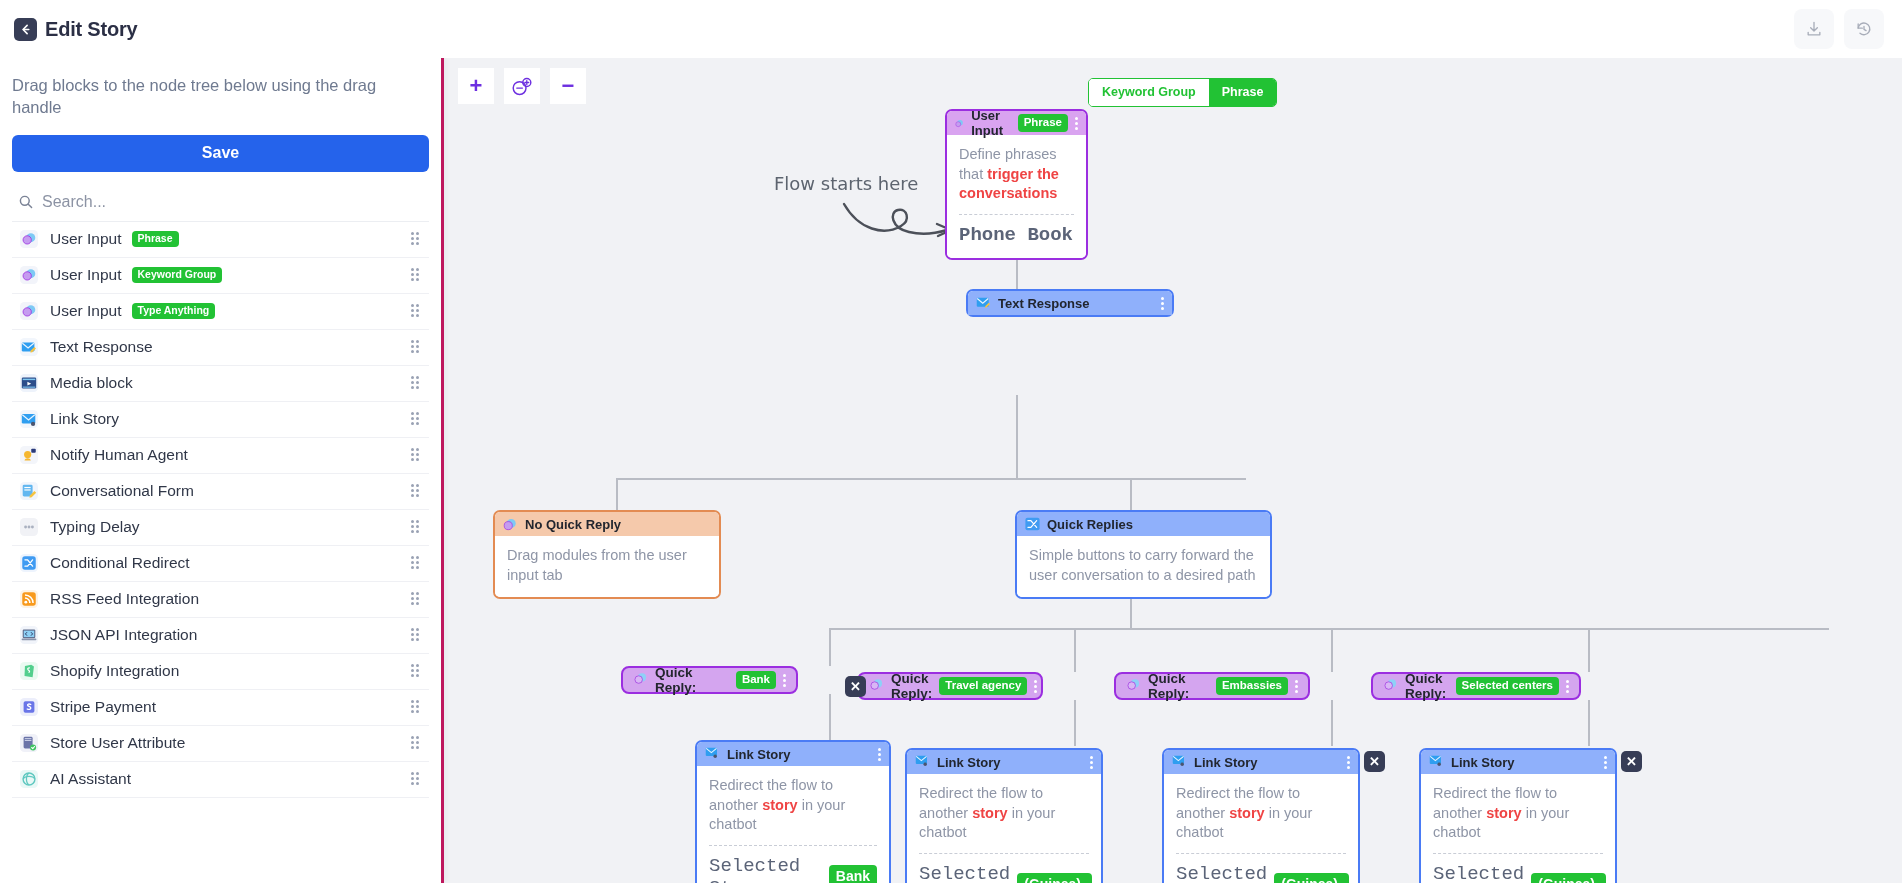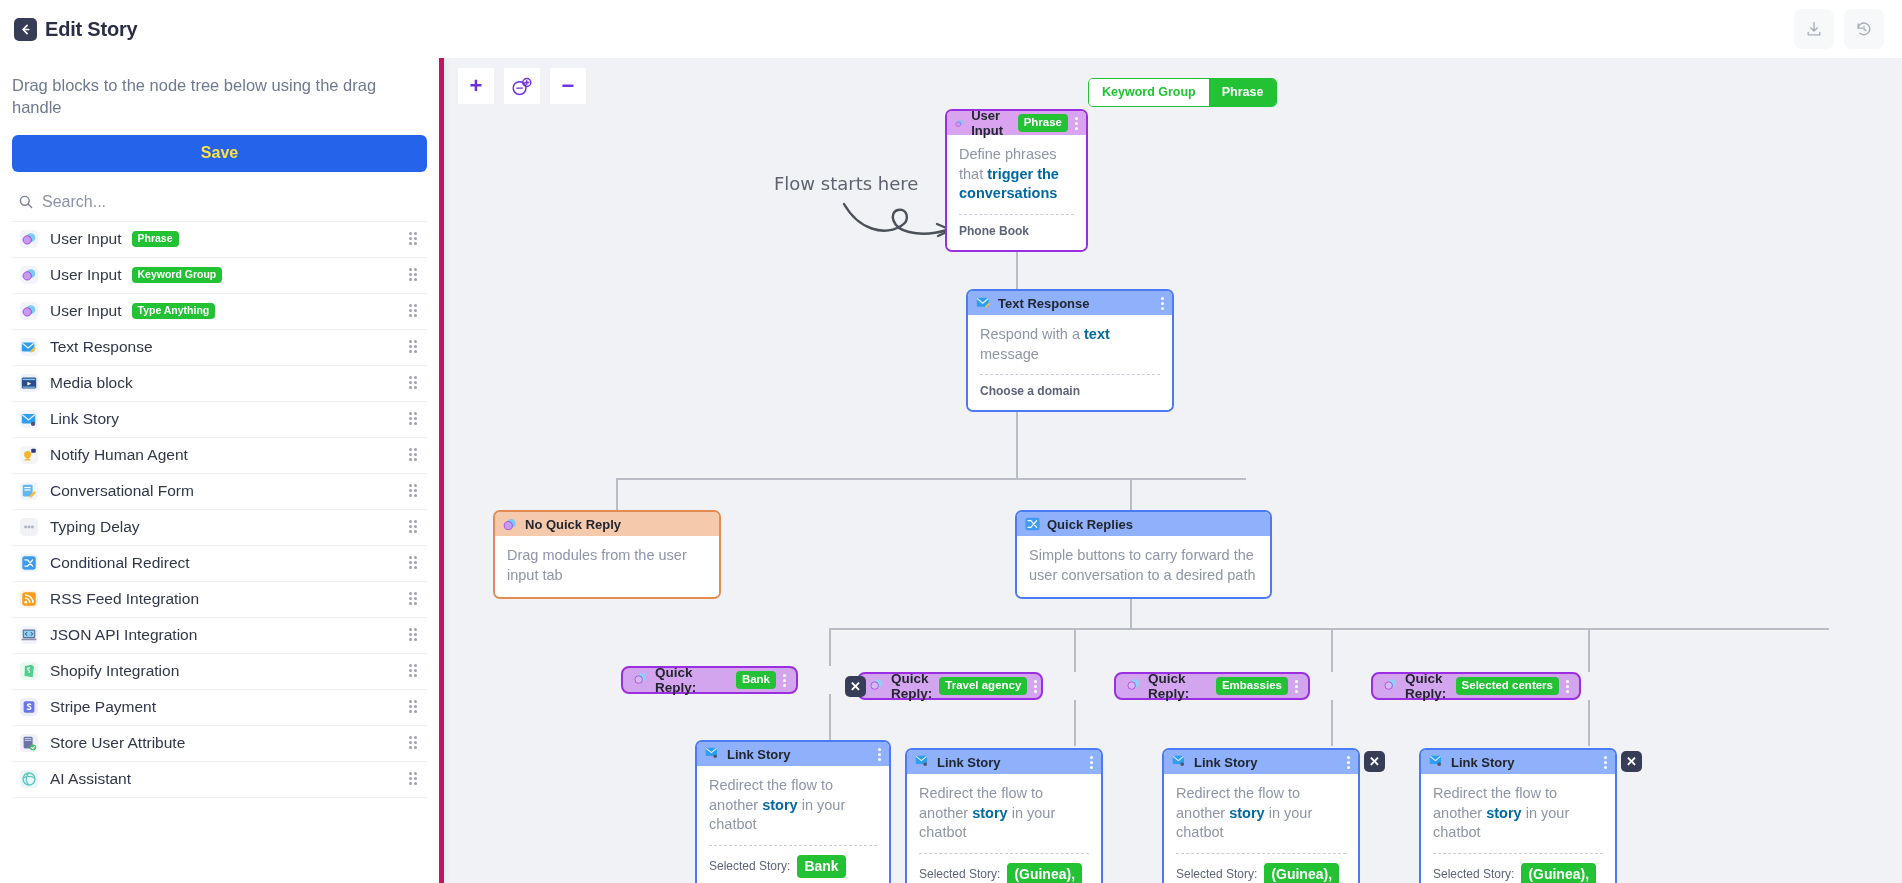--- a/index.html
+++ b/index.html
@@ -30,31 +30,31 @@
   .topbar-right { margin-left: auto; display: flex; align-items: center; gap: 10px; margin-right: 18px; }
   .tb-icon {
     width: 40px; height: 40px; border-radius: 8px; background: #f7f8fa;
     display: flex; align-items: center; justify-content: center; cursor: pointer;
   }
   .tb-icon svg { display: block; }
 
   
   .sidebar {
     position: absolute; left: 0; top: 58px; width: 444px; height: 825px;
-    background: #ffffff; border-right: 5px solid #be185d;
+    background: #ffffff; border-right: 3px solid #be185d;
     box-shadow: 2px 0 6px rgba(20,30,60,0.05);
     overflow: hidden; z-index: 30;
   }
   .sb-hint {
     margin: 16px 20px 0 12px; font-size: 16.5px; line-height: 1.35;
     color: #6f7a90; font-weight: 400;
   }
   .save-btn {
     display: block; margin: 16px 12px 0 12px; height: 37px; width: calc(100% - 24px);
-    background: #2563eb; color: #fde047; border: none; border-radius: 6px;
+    background: #2563eb; color: #ffffff; border: none; border-radius: 6px;
     font-size: 16px; font-weight: 700; cursor: pointer;
     font-family: "Liberation Sans", sans-serif;
   }
   .search-row {
     margin: 12px 12px 0 12px; height: 38px; display: flex; align-items: center;
     border-bottom: 1px solid #eceef2; gap: 6px; padding-left: 6px;
   }
   .search-row svg { flex: none; }
   .search-input {
     border: none; outline: none; font-size: 16px; color: #5a6478;
@@ -105,23 +105,23 @@
   .node { position: absolute; border-radius: 7px; overflow: visible; }
   .node-hd {
     display: flex; align-items: center; gap: 7px; height: 24px;
     padding: 0 8px; font-size: 13px; font-weight: 700; color: #22262f;
     border-radius: 5px 5px 0 0;
   }
   .node-body {
     background: #fff; padding: 10px 12px 12px; border-radius: 0 0 5px 5px;
   }
   .node-desc { font-size: 14.5px; line-height: 1.35; color: #8e95a6; }
-  .node-desc b { color: #0369a1; font-weight: 700; }
+  .node-desc b { color: #ef4444; font-weight: 700; }
   .node-sep { border-top: 1px dashed #c9cdd6; margin: 10px 0 9px; }
-  .node-val { font-size: 12px; color: #5b6478; font-weight: 700; }
+  .node-val { font-size: 19px; color: #5b6478; font-weight: 700; font-family: Liberation Mono, monospace; }
   .kebab { margin-left: auto; display: flex; flex-direction: column; gap: 2px; cursor: pointer; }
   .kebab i { width: 3px; height: 3px; border-radius: 50%; background: #fff; display: block; }
 
   
   .n-userinput { border: 2px solid #9b2ee0; background: #fff; }
   .n-userinput .node-hd { background: #d9a3f0; }
   
   .n-blue { border: 2px solid #4a7bf5; background: #fff; }
   .n-blue .node-hd { background: #8fb0fb; }
   
@@ -579,25 +579,20 @@
         <path d="M1.6 3 L9 9.4 L16.4 3" fill="none" stroke="#e8f4ff" stroke-width="1.5"></path>
         <path d="M12.5 13 L17 8.5 L18.8 10.3 L14.3 14.8 L11.9 15.4 Z" fill="#f5c342"></path>
       </svg>
       <span>Text Response</span>
       <span class="kebab">
           <i></i>
           <i></i>
           <i></i>
         </span>
     </div>
-    <div class="node-body">
-      <div class="node-desc"><span>Respond with a </span><b>text</b><span> message</span></div>
-      <div class="node-sep"></div>
-      <div class="node-val">Choose a domain</div>
-    </div>
   </div>
 
   <div class="node n-orange" style="left:49px; top:452px; width:228px;">
     <div class="node-hd">
       <svg width="15" height="15" viewBox="0 0 20 20">
         <circle cx="11" cy="8.5" r="6" fill="#7ec9f5"></circle>
         <circle cx="7" cy="11.5" r="5.4" fill="#c59cf0" stroke="#9b2ee0" stroke-width="0.9"></circle>
       </svg>
       <span>No Quick Reply</span>
     </div>

